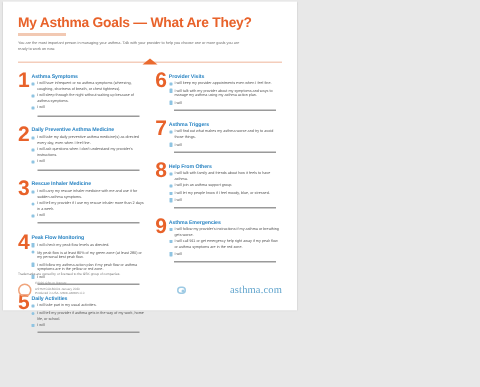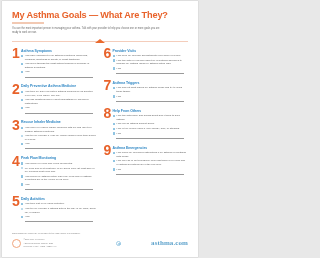--- a/index.html
+++ b/index.html
@@ -4,21 +4,21 @@
 <style>
   * { margin:0; padding:0; box-sizing:border-box; }
   html, body { width:200px; height:258px; }
   body {
     background:#e8e8e8;
     font-family:"Liberation Sans", sans-serif;
     display:flex; align-items:flex-start; justify-content:center;
     overflow:hidden;
   }
   .page {
-    width:196px; height:256px;
+    width:196px; height:206px;
     background:#ffffff;
     margin-top:1px;
     padding:9px 10px 0 10px;
     position:relative;
     box-shadow:0 0 1px rgba(0,0,0,0.25);
   }
   .title {
     color:#e8622a;
     font-size:9.2px;
     font-weight:bold;
@@ -121,21 +121,21 @@
   }
   .logo-mark::after {
     content:""; position:absolute;
     left:1.3px; top:1.3px;
     width:2.2px; height:2.2px; border-radius:50%;
     background:#9dcae4;
   }
   .logo-text {
     color:#5fa3cc;
     font-size:7px;
-    font-weight:bold;
+    font-weight:normal;
     letter-spacing:0.1px;
     font-family:"Liberation Serif", serif;
     margin-left:28px;
   }
 </style>
 </head>
 <body>
 
 <div class="page">
 

